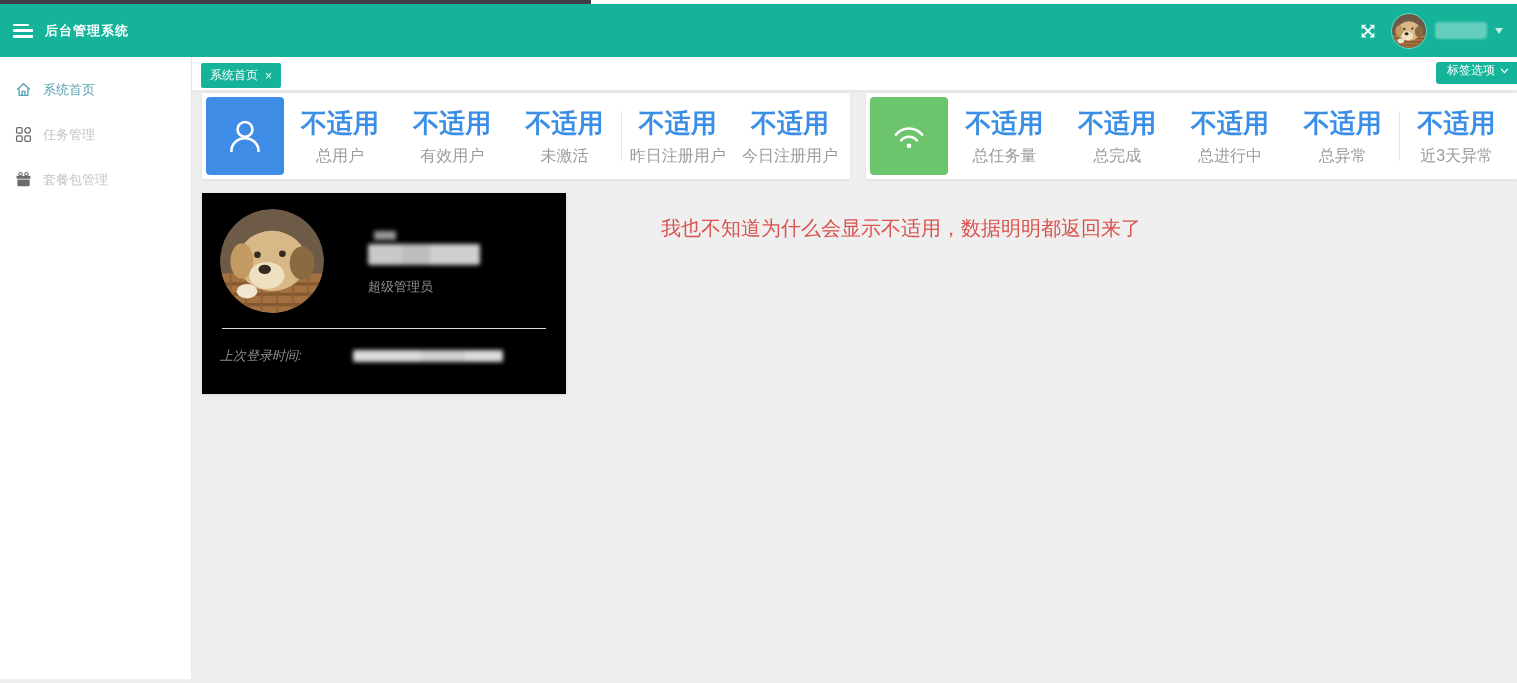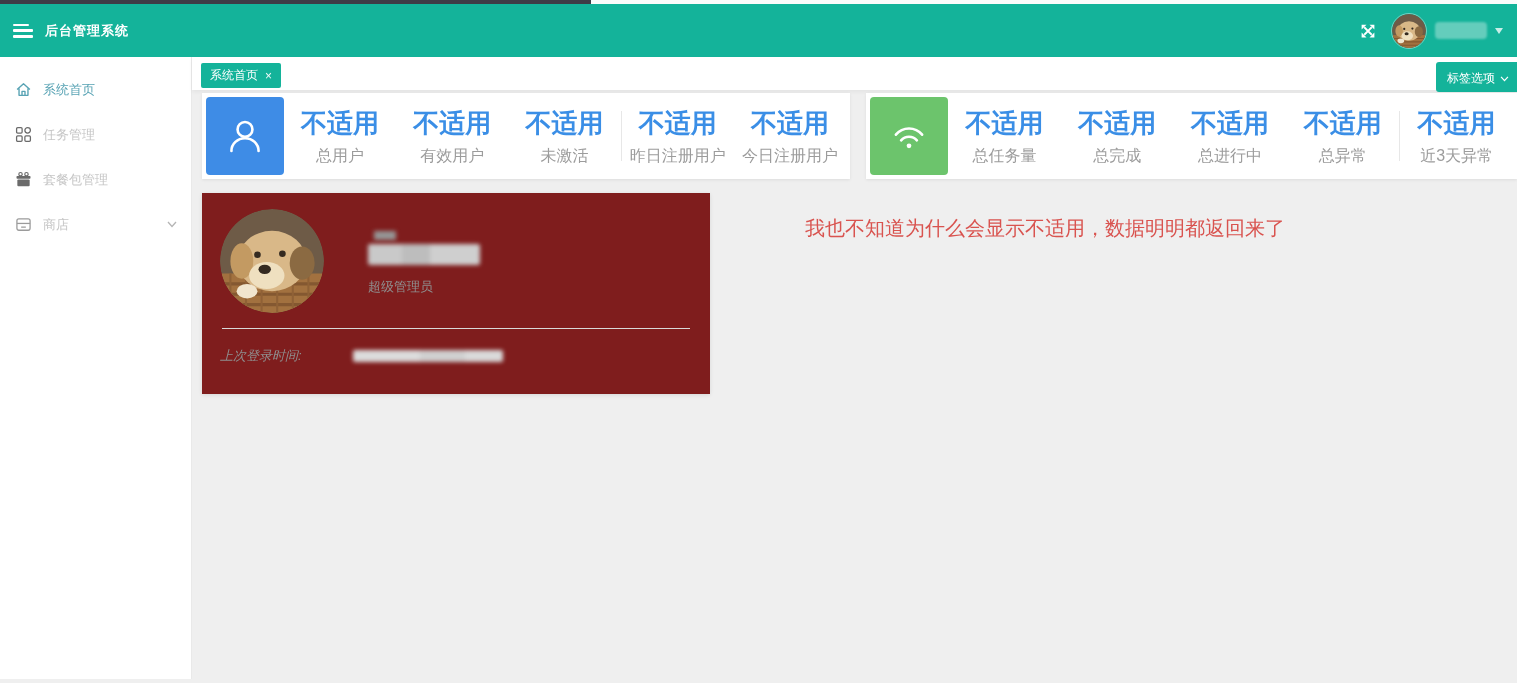--- a/index.html
+++ b/index.html
@@ -35,42 +35,42 @@
   .side-item.active { color:#58a3b4; }
   .side-item .arrow { position:absolute; right:14px; width:10px; height:7px; }
   .main { flex:1; display:flex; flex-direction:column; background:#efefef; min-width:0; }
 
   
   .tabstrip { height:33px; background:#fff; position:relative; box-shadow:0 2px 4px rgba(0,0,0,.05); }
   .tab { position:absolute; left:9px; top:6px; display:inline-flex; align-items:center; gap:7px;
          background:#14b39a; color:#fff; font-size:12px; padding:4px 9px; border-radius:2px; cursor:pointer; }
   .tab-close { font-size:12px; line-height:1; opacity:.95; cursor:pointer; }
   .tab-options { position:absolute; right:0; top:5px; display:inline-flex; align-items:center; gap:5px;
-                 background:#14b39a; color:#fff; font-size:12px; padding:8px 8px 5px 11px; border:none;
+                 background:#14b39a; color:#fff; font-size:12px; padding:0 8px 5px 11px; border:none;
                  border-radius:3px 0 0 3px; cursor:pointer; font-family:inherit; }
   .tab-options svg { width:9px; height:6px; }
 
   
   .content { flex:1; padding:3px 0 0 10px; position:relative; }
   .stats-row { display:flex; gap:16px; }
   .stat-card { background:#fff; height:86px; display:flex; align-items:center; padding:4px; box-shadow:0 1px 3px rgba(0,0,0,.08); }
   .stat-card.first { width:648px; flex:0 0 648px; }
   .stat-card.grow { flex:1; }
   .icon-box { width:78px; height:78px; border-radius:4px; display:flex; align-items:center; justify-content:center; flex:0 0 auto; }
   .icon-box.blue { background:#3e8ce6; }
   .icon-box.green { background:#6cc46c; }
   .icon-box svg { width:42px; height:42px; }
   .stat-item { flex:1; text-align:center; }
   .stat-value { font-size:26px; font-weight:bold; color:#3a8ee6; }
   .stat-label { font-size:16px; color:#9c9c9c; margin-top:5px; }
   .v-divider { width:1px; height:50px; background:#e7e7e7; flex:0 0 auto; }
 
   
   .content-row { display:flex; align-items:flex-start; margin-top:14px; }
-  .profile-card { width:508px; background:#7f1d1d; box-shadow:0 1px 4px rgba(0,0,0,.1); padding:16px 18px 20px; }
+  .profile-card { width:364px; background:#000000; box-shadow:0 1px 4px rgba(0,0,0,.1); padding:16px 18px 20px; }
   .profile-top { display:flex; }
   .avatar-lg { width:104px; height:104px; }
   .profile-info { margin-left:44px; padding-top:22px; }
   .name-smudge { width:22px; height:9px; background:#969696; filter:blur(2px); margin-left:6px; }
   .name-blur { width:112px; height:21px; margin-top:4px; border-radius:2px; filter:blur(2px);
                background:linear-gradient(90deg,#c9c9c9 0 30%,#bdbdbd 30% 55%,#cfcfcf 55% 100%); }
   .role { margin-top:13px; font-size:13px; color:#8f8f8f; }
   .divider-h { border-top:1px solid #d9d9d9; margin:15px 2px 18px; }
   .login-row { display:flex; align-items:center; margin-bottom:9px;font-style:italic; }
   .login-label { width:133px; font-size:13px; color:#8f8f8f; flex:0 0 auto; }
@@ -151,31 +151,20 @@
     </div>
     <div class="side-item">
       <svg class="ico" viewBox="0 0 16 16">
         <circle cx="5.2" cy="3" r="1.6" stroke="#6b6b6b" stroke-width="1.1" fill="none"></circle>
         <circle cx="10.8" cy="3" r="1.6" stroke="#6b6b6b" stroke-width="1.1" fill="none"></circle>
         <rect x="1.4" y="4.6" width="13.2" height="2.6" rx="0.8" fill="#6b6b6b"></rect>
         <rect x="2.2" y="8" width="11.6" height="6.4" rx="1" fill="#6b6b6b"></rect>
       </svg>
       <span>套餐包管理</span>
     </div>
-    <div class="side-item">
-      <svg class="ico" viewBox="0 0 16 16">
-        <rect x="1.8" y="2.6" width="12.4" height="10.8" rx="1.8" stroke="#9b9b9b" stroke-width="1.2" fill="none"></rect>
-        <path d="M1.8 7 H14.2" stroke="#9b9b9b" stroke-width="1.2"></path>
-        <path d="M6.2 10.4 H9.8" stroke="#9b9b9b" stroke-width="1.2" stroke-linecap="round"></path>
-      </svg>
-      <span>商店</span>
-      <svg class="arrow" viewBox="0 0 10 7">
-        <path d="M1 1 L5 5.5 L9 1" stroke="#b5b5b5" stroke-width="1.3" fill="none"></path>
-      </svg>
-    </div>
   </aside>
 
   <main class="main">
     <div class="tabstrip">
       <div class="tab">
         <span>系统首页</span>
         <span class="tab-close">×</span>
       </div>
       <button class="tab-options">
         <span>标签选项</span>

